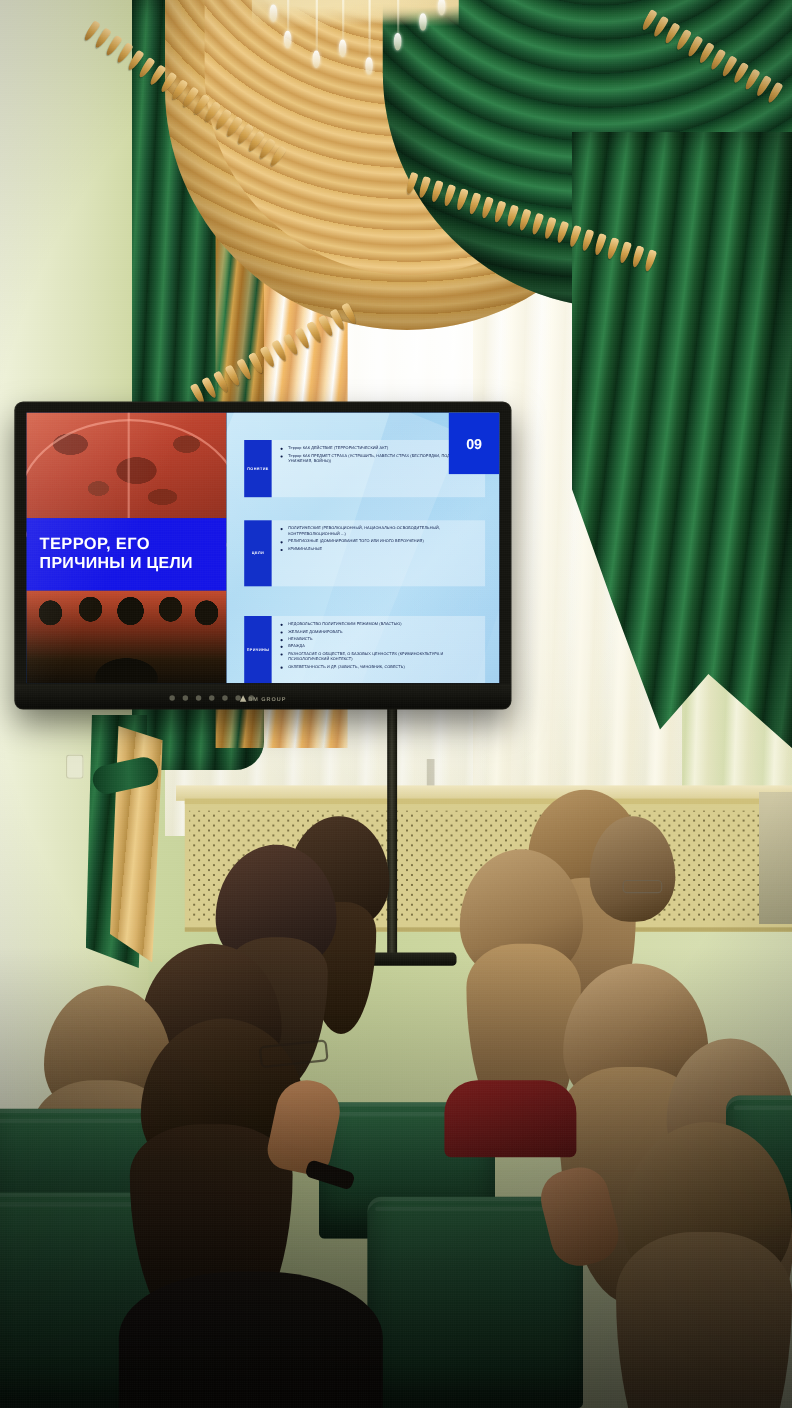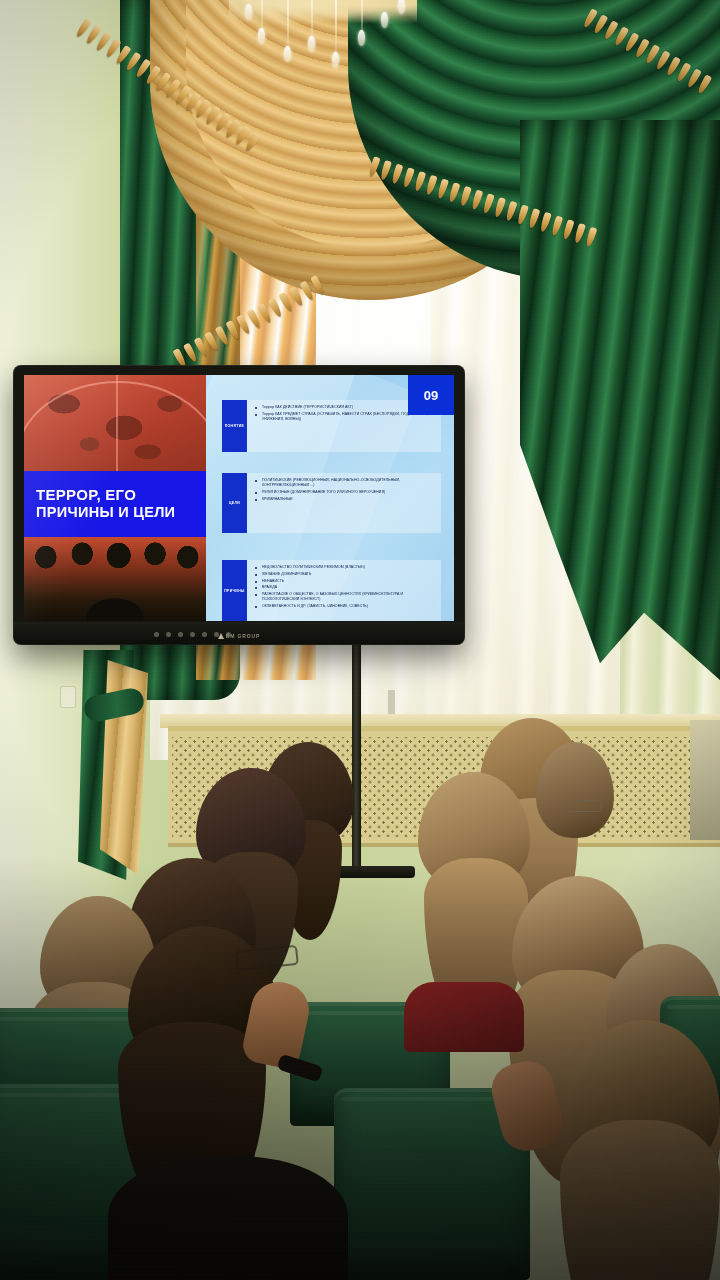--- a/index.html
+++ b/index.html
@@ -174,21 +174,21 @@
 
   
   .sl-right{position:absolute;left:182px;top:0;width:248px;height:246px;overflow:hidden;
     background:linear-gradient(135deg,#bfe4f7 0%,#a9d8f2 35%,#bde3f7 65%,#9ccdee 100%);}
   .sl-right:before{content:"";position:absolute;left:-40px;top:-30px;width:200px;height:330px;
     background:linear-gradient(180deg,rgba(255,255,255,.28),rgba(255,255,255,0));
     transform:rotate(22deg);}
   .sl-right:after{content:"";position:absolute;left:110px;top:-60px;width:150px;height:380px;
     background:linear-gradient(180deg,rgba(130,190,235,.35),rgba(130,190,235,0));
     transform:rotate(18deg);}
-  .sl-num{position:absolute;right:0;top:0;width:46px;height:40px;background:#0b2fd6;
+  .sl-num{position:absolute;right:0;top:0;width:46px;height:56px;background:#0b2fd6;
     color:#fff;font-weight:bold;font-size:13px;display:flex;align-items:center;justify-content:center;z-index:3;}
 
   .row{position:absolute;left:16px;display:flex;align-items:flex-start;z-index:2;}
   .row .chip{width:25px;flex:0 0 25px;background:#1230c9;color:#fff;
     display:flex;align-items:center;justify-content:center;
     font-size:3.4px;font-weight:bold;letter-spacing:.4px;text-align:center;}
   .row .band{background:rgba(255,255,255,.34);padding:5px 6px 6px 8px;box-sizing:border-box;}
   .row ul{margin:0;padding:0;list-style:none;}
   .row li{position:relative;padding-left:7px;margin-bottom:1.5px;
     font-size:3.5px;line-height:1.5;color:#0c1b4a;letter-spacing:.08px;}

